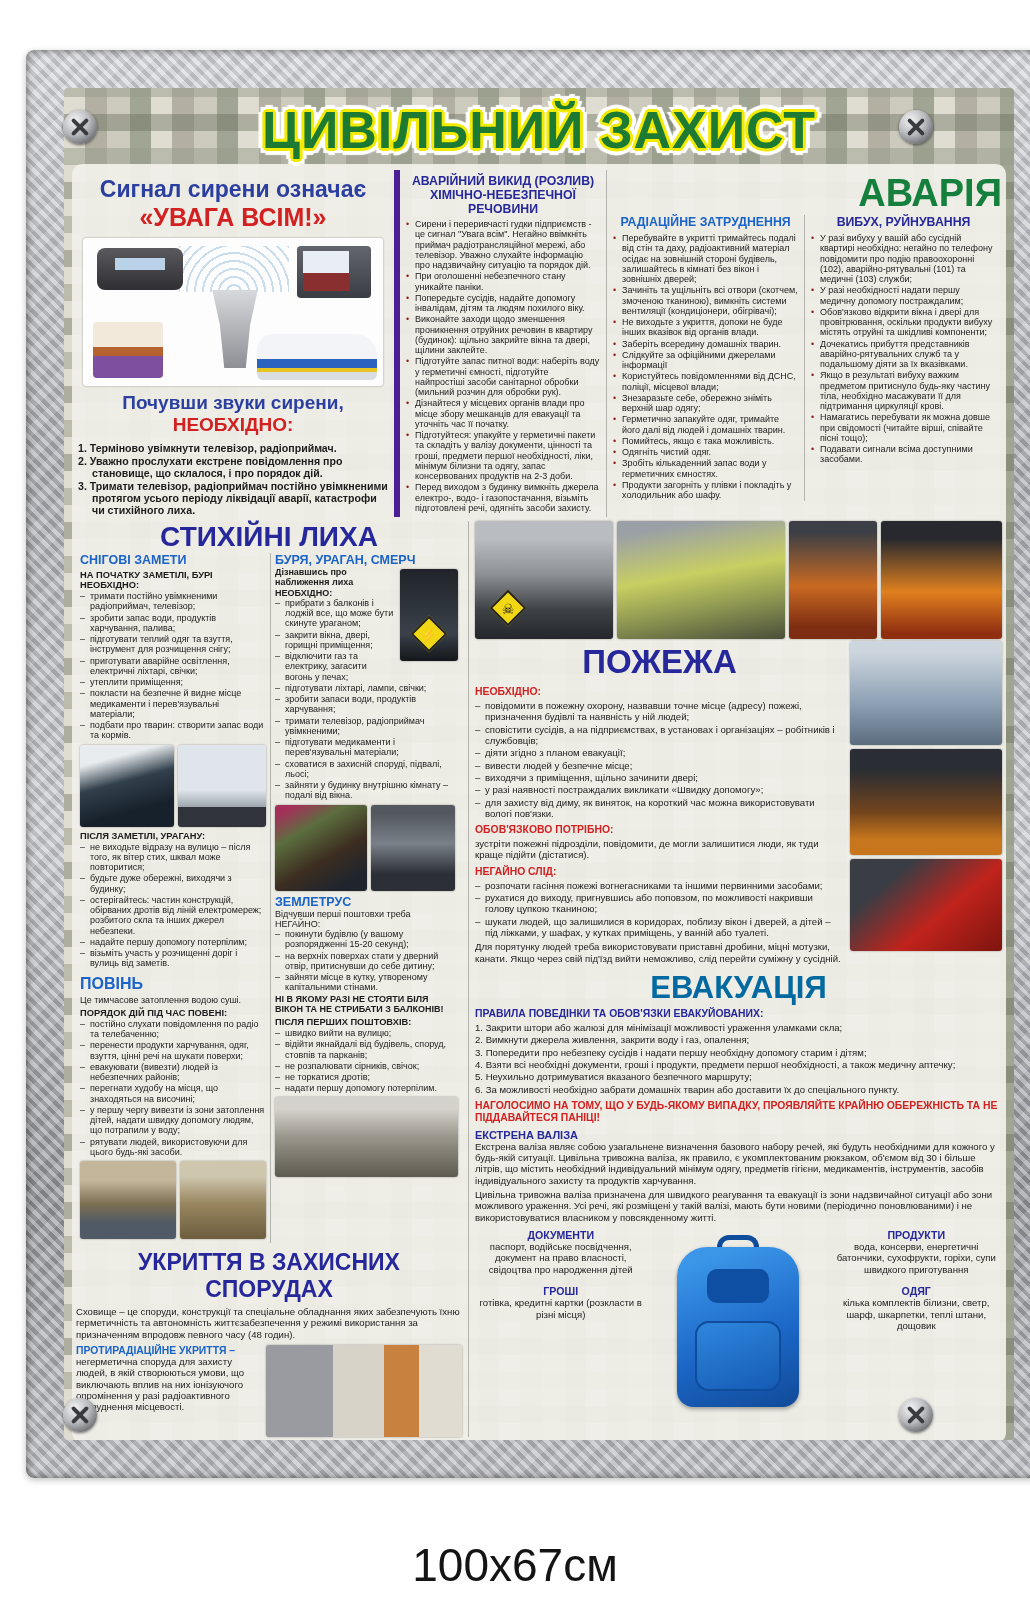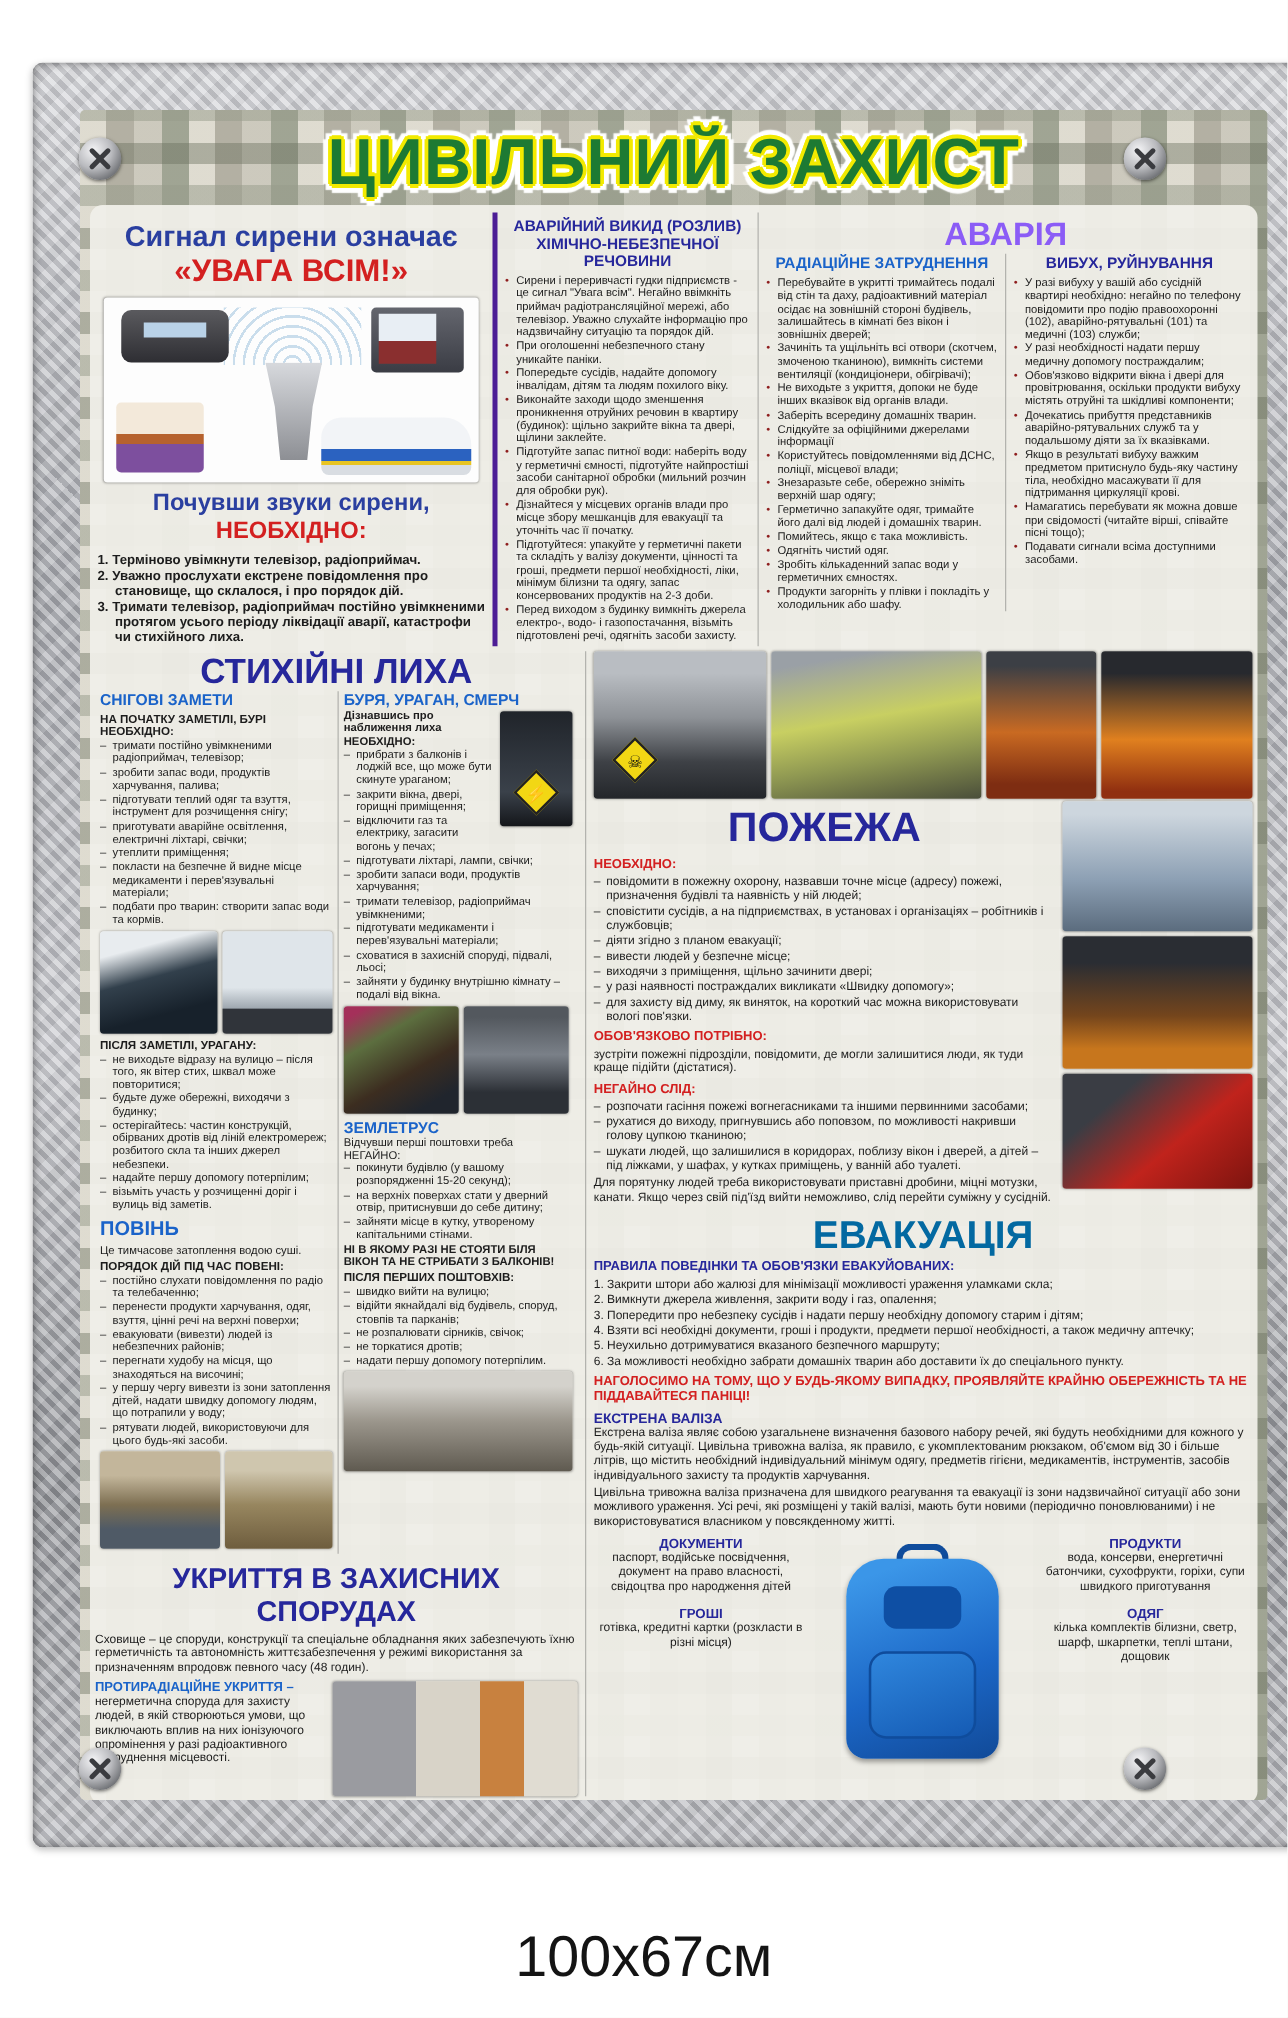--- a/index.html
+++ b/index.html
@@ -44,35 +44,35 @@
   
   .sheet { margin:2px 8px 8px 8px; background:rgba(240,239,233,.94); border-radius:10px; padding:6px 4px; }
   .h-navy  { color:#26279b; font-weight:bold; }
   .h-blue  { color:#1a63c9; font-weight:bold; }
   .h-red   { color:#d32020; font-weight:bold; }
   .small   { font-size:9px; line-height:1.14; }
   .body10  { font-size:9.6px; line-height:1.18; }
 
   .row-top { display:flex; gap:0; }
   .col-siren { width:318px; padding:2px 6px 0 2px; }
-  .col-chem  { width:212px; padding:0 6px; border-left:4px solid #4c1d95; }
+  .col-chem  { width:212px; padding:0 6px; border-left:6px solid #4c1d95; }
   .col-acc   { flex:1; border-left:1px solid #b3b3ae; }
   .acc-cols { display:flex; }
   .acc-col { flex:1; padding:0 6px; }
   .acc-col + .acc-col { border-left:1px solid #b3b3ae; }
 
   .siren-h1 { font-size:23px; text-align:center; color:#2a3fa0; font-weight:bold; margin-top:4px; }
   .siren-h2 { font-size:25px; text-align:center; color:#d32020; font-weight:bold; }
   .siren-sub1 { font-size:19px; text-align:center; color:#2a3fa0; font-weight:bold; margin-top:6px; }
   .siren-sub2 { font-size:19px; text-align:center; color:#d32020; font-weight:bold; }
   .siren-steps { font-size:10.6px; font-weight:bold; margin-top:6px; }
   .siren-steps div { padding-left:14px; text-indent:-14px; margin-bottom:1px; }
 
   .chem-title { font-size:12.3px; text-align:center; color:#26279b; font-weight:bold; margin:4px 0 3px; }
-  .acc-title { font-size:26px; text-align:center; color:#8b5cf6; font-weight:bold; margin:2px 0 0; }
+  .acc-title { font-size:38px; text-align:right; color:#15803d; font-weight:bold; margin:2px 0 0; }
   .acc-sub { font-size:12.3px; text-align:center; margin-bottom:4px; }
 
   .dot-list > div { position:relative; padding-left:9px; margin-bottom:1px; }
   .dot-list > div::before { content:"•"; position:absolute; left:0; color:#8e1d1d; }
   .dash-list > div { position:relative; padding-left:10px; margin-bottom:1px; }
   .dash-list > div::before { content:"–"; position:absolute; left:0; }
   .num-list > div { padding-left:13px; text-indent:-13px; margin-bottom:1px; }
 
   .row-bottom { display:flex; margin-top:4px; }
   .col-left { width:392px; padding-right:6px; }
@@ -281,21 +281,21 @@
                     <div data-name="list-item">остерігайтесь: частин конструкцій, обірваних дротів від ліній електромереж; розбитого скла та інших джерел небезпеки.</div>
                     <div data-name="list-item">надайте першу допомогу потерпілим;</div>
                     <div data-name="list-item">візьміть участь у розчищенні доріг і вулиць від заметів.</div>
                   </div>
 
               <div class="sub-blue h-blue center" style="font-size:16px; margin-top:6px;" data-name="flood-heading">ПОВІНЬ</div>
               <div class="small" style="margin-top:2px;" data-name="flood-intro">Це тимчасове затоплення водою суші.</div>
               <div class="caps-label" data-name="flood-label">ПОРЯДОК ДІЙ ПІД ЧАС ПОВЕНІ:</div>
               <div class="dash-list small" data-name="flood-list">
                     <div data-name="list-item">постійно слухати повідомлення по радіо та телебаченню;</div>
-                    <div data-name="list-item">перенести продукти харчування, одяг, взуття, цінні речі на верхні поверхи;</div>
+                    <div data-name="list-item">перенести продукти харчування, одяг, взуття, цінні речі на шукати поверхи;</div>
                     <div data-name="list-item">евакуювати (вивезти) людей із небезпечних районів;</div>
                     <div data-name="list-item">перегнати худобу на місця, що знаходяться на височині;</div>
                     <div data-name="list-item">у першу чергу вивезти із зони затоплення дітей, надати швидку допомогу людям, що потрапили у воду;</div>
                     <div data-name="list-item">рятувати людей, використовуючи для цього будь-які засоби.</div>
                   </div>
               <div class="ph-row">
                 <div class="photo p-floodbus" style="width:96px;height:78px;" data-name="flooded-street-photo"></div>
                 <div class="photo p-floodp" style="width:86px;height:78px;" data-name="person-in-flood-photo"></div>
               </div>
             </div>

